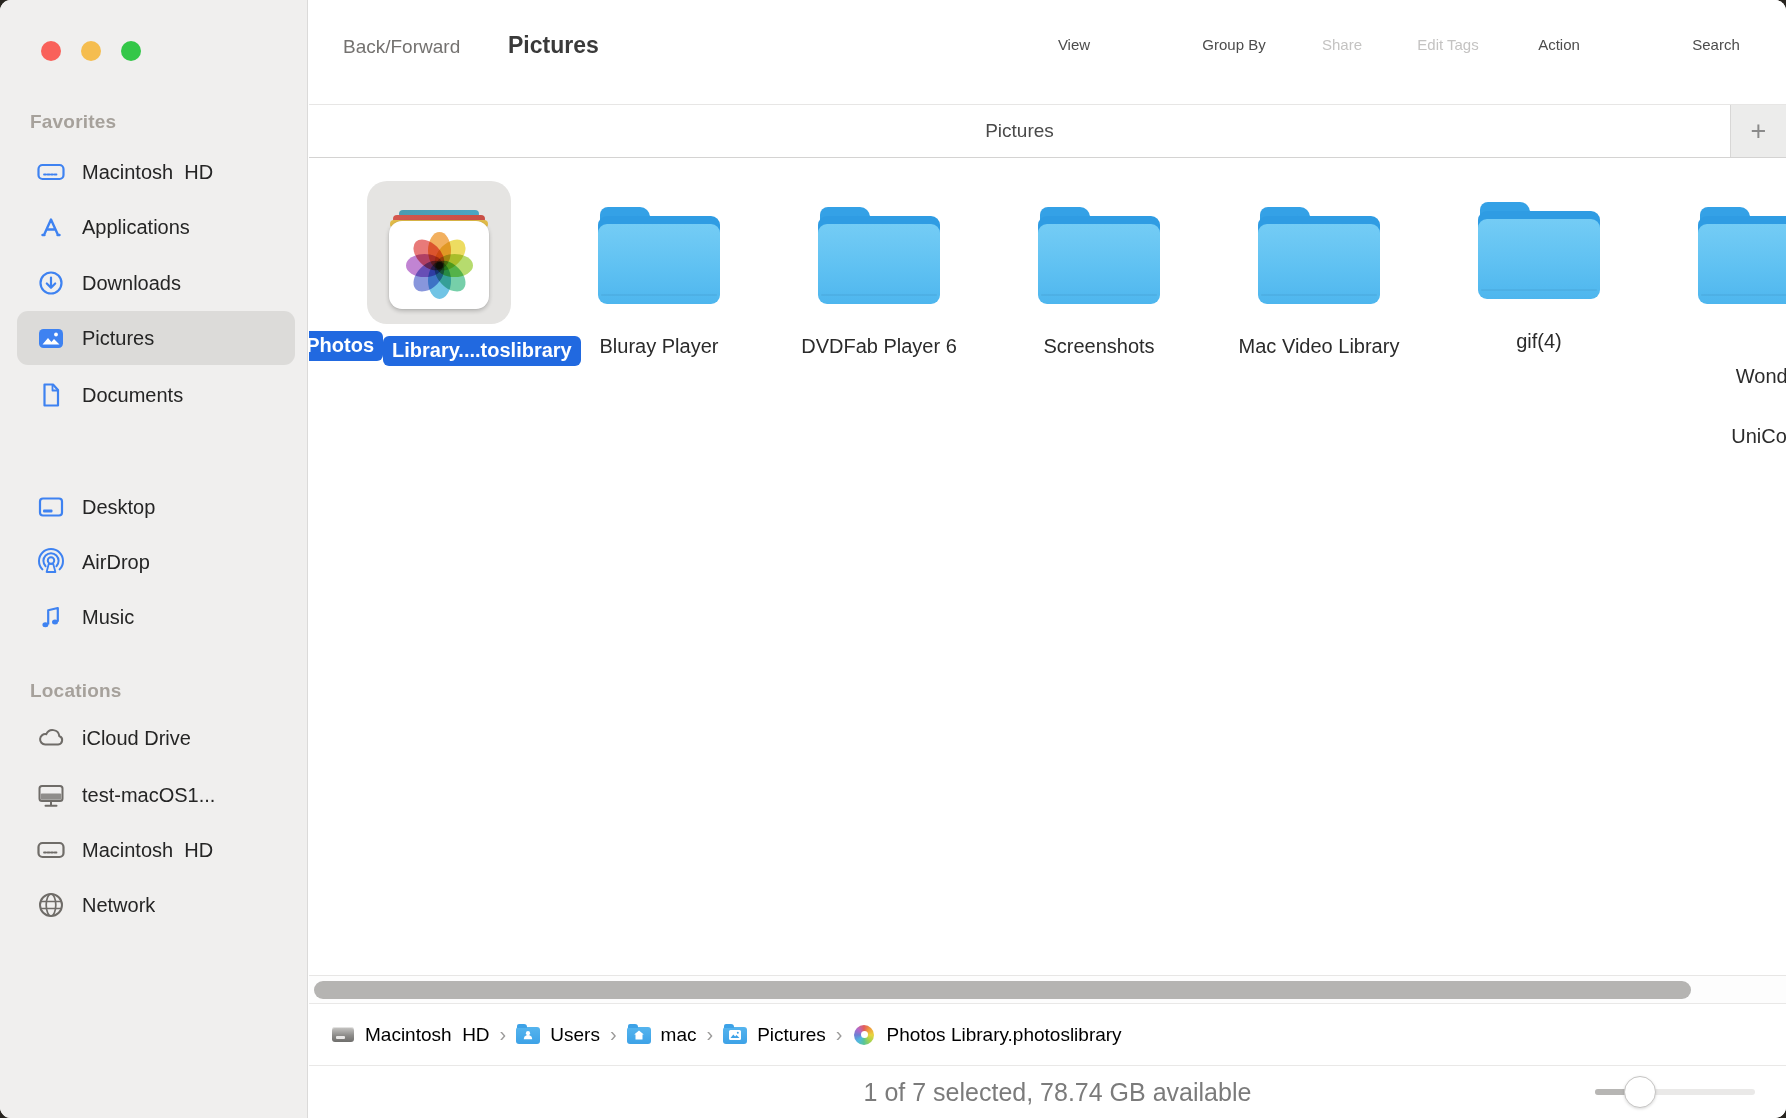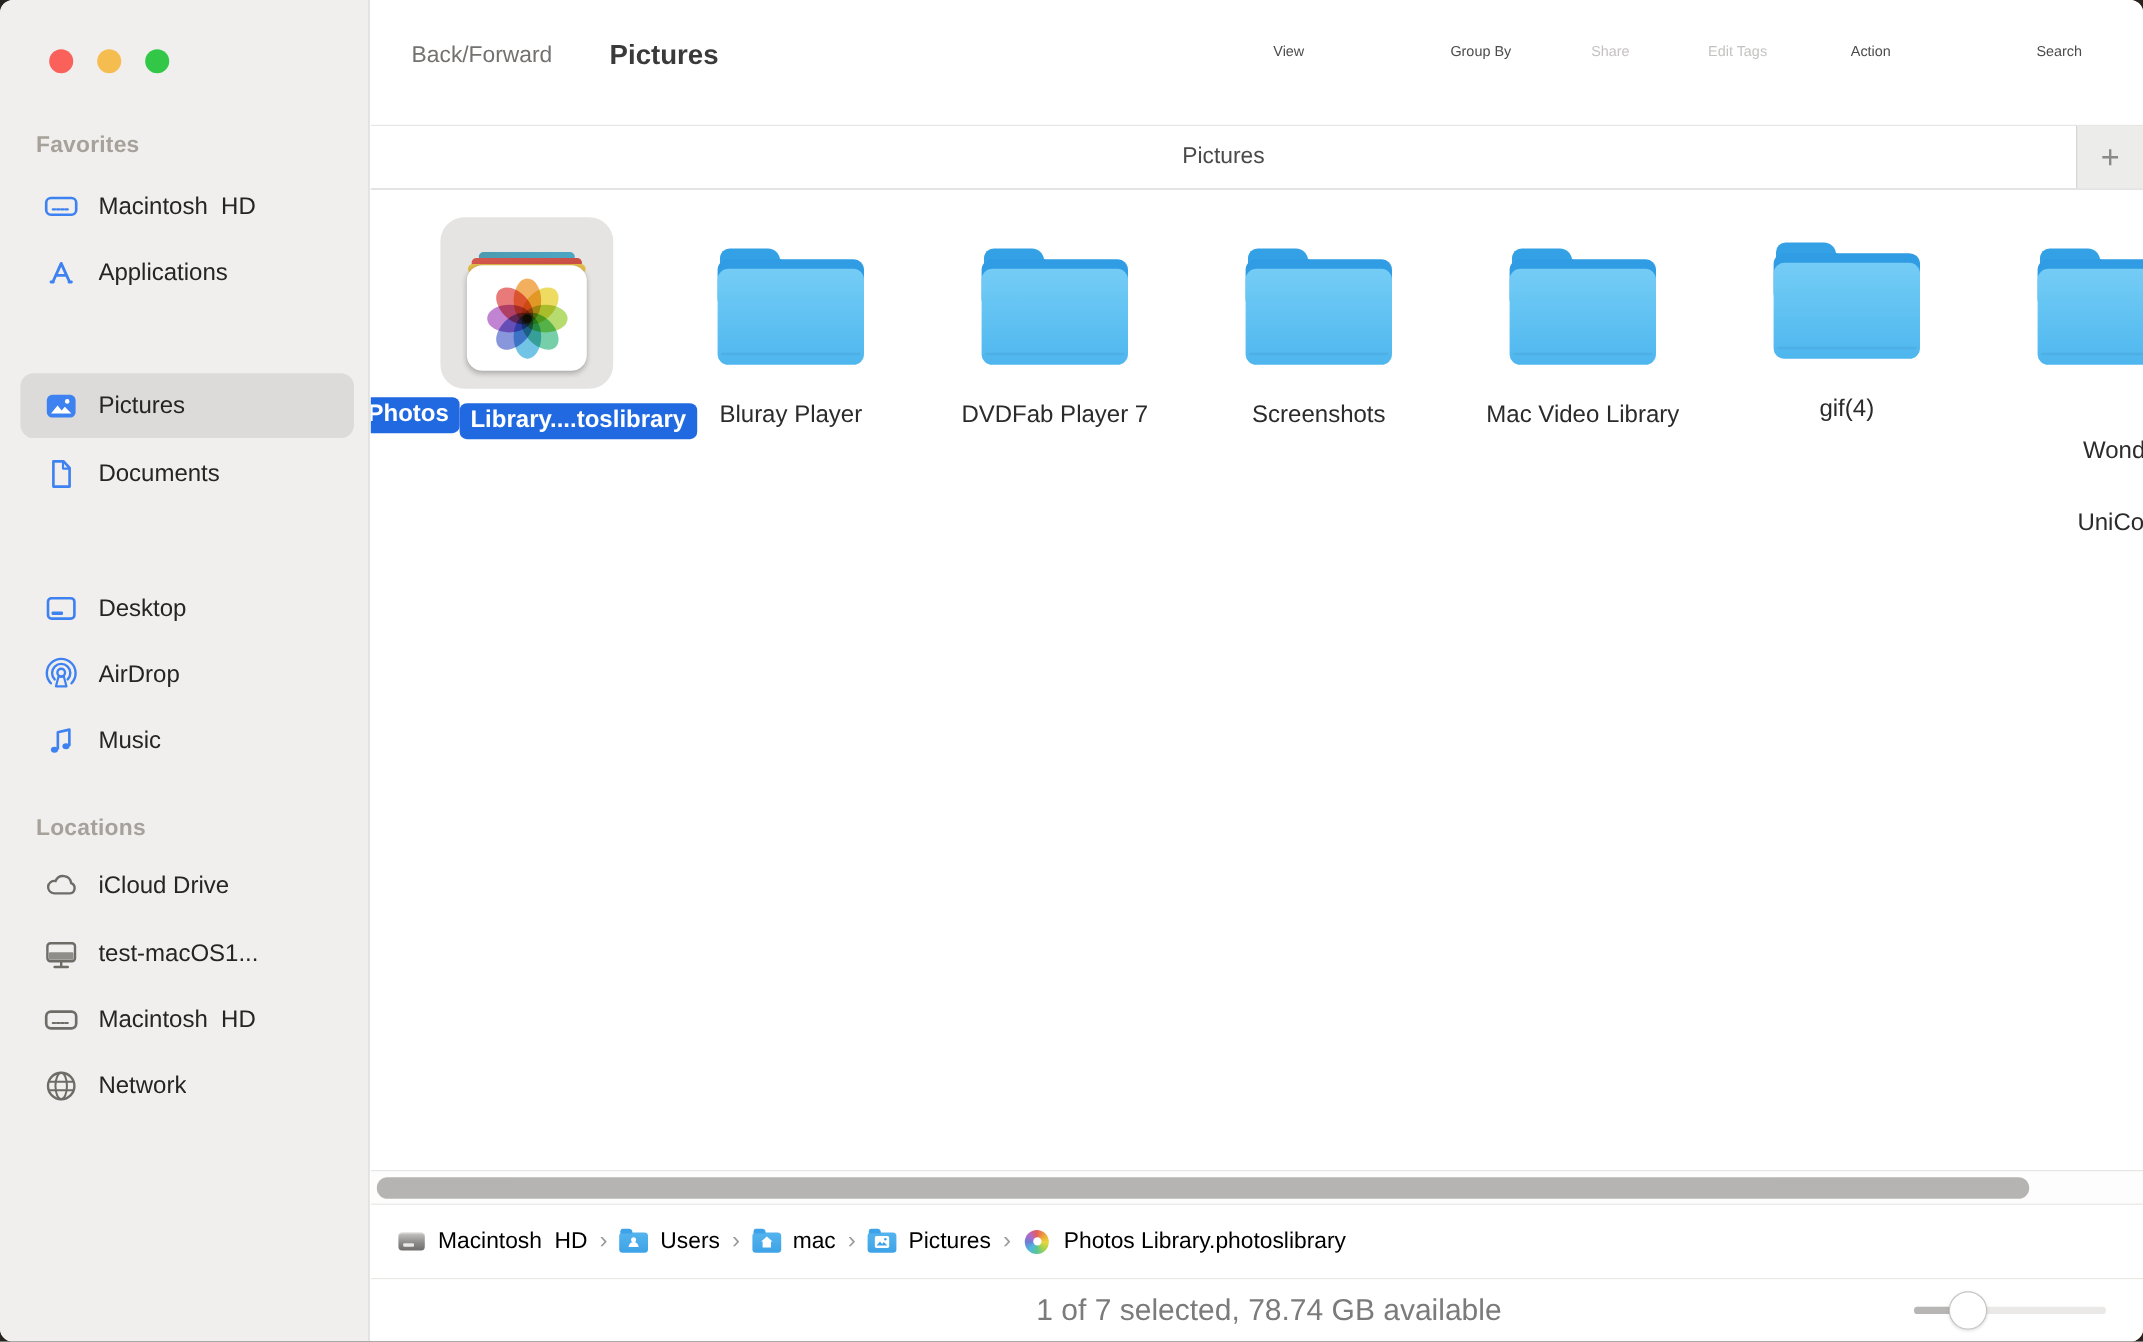--- a/index.html
+++ b/index.html
@@ -35,21 +35,21 @@
   .side-icon { width: 34px; height: 32px; display: flex; align-items: center; justify-content: center; flex: none; }
   .side-label {
     margin-left: 14px; font-size: 20px; color: #252525; white-space: pre;
     overflow: hidden; text-overflow: ellipsis;
   }
 
   
   .toolbar { position: absolute; left: 309px; top: 0; right: 0; height: 104px; background: #fff; }
   .bf-label { position: absolute; left: 34px; top: 36px; font-size: 19px; color: #747270; }
   .win-title { position: absolute; left: 199px; top: 32px; font-size: 23px; font-weight: 700; color: #3a3a3a; }
-  .tool-act { position: absolute; top: 36px; transform: translateX(-50%); font-size: 12px; color: #4c4c4c; white-space: nowrap; }
+  .tool-act { position: absolute; top: 36px; transform: translateX(-50%); font-size: 15px; color: #4c4c4c; white-space: nowrap; }
   .tool-act.dim { color: #c4c3c2; }
 
   
   .tabbar {
     position: absolute; left: 309px; top: 104px; right: 0; height: 54px;
     background: #fff; border-top: 1px solid #e7e6e5; border-bottom: 1px solid #d4d3d2;
   }
   .tab-label {
     position: absolute; left: 0; right: 56px; top: 0; bottom: 0;
     display: flex; align-items: center; justify-content: center;
@@ -205,20 +205,29 @@
 
     <div class="side-item" style="top:200px">
       <span class="side-icon">
         <svg width="30" height="30" viewBox="0 0 30 30">
             <path d="M8 23 L15 7.5 L22 23 M10.7 17.5 H19.3 M6.5 23 l2-0.01 M21.5 23 l2-0.01" fill="none" stroke="#3e82f1" stroke-width="2.4" stroke-linecap="round" stroke-linejoin="round"></path>
           </svg>
       </span>
       <span class="side-label">Applications</span>
     </div>
 
+    <div class="side-item" style="top:256px">
+      <span class="side-icon">
+        <svg width="30" height="30" viewBox="0 0 30 30">
+            <circle cx="15" cy="15" r="10.5" fill="none" stroke="#3e82f1" stroke-width="2.2"></circle>
+            <path d="M15 9.5v10M10.8 15.5 15 19.8l4.2-4.3" fill="none" stroke="#3e82f1" stroke-width="2.2" stroke-linecap="round" stroke-linejoin="round"></path>
+          </svg>
+      </span>
+      <span class="side-label">Downloads</span>
+    </div>
 
     <div class="side-item selected" style="top:311px">
       <span class="side-icon">
         <svg width="30" height="30" viewBox="0 0 30 30">
             <rect x="3" y="6" width="24" height="19" rx="4.5" fill="#3e82f1"></rect>
             <path d="M6.5 21.5 l5.5-6.5 3.4 4 2.6-3 5.5 5.5 z" fill="#fff"></path>
             <circle cx="20" cy="11.5" r="1.9" fill="#fff"></circle>
           </svg>
       </span>
       <span class="side-label">Pictures</span>
@@ -367,21 +376,21 @@
     </div>
 
     <div class="fitem" style="left:460px">
       <div class="icon-wrap">
           <div class="folder">
             <div class="tab"></div>
             <div class="back"></div>
             <div class="front"></div>
           </div>
         </div>
-      <div class="fitem-label"><span>DVDFab Player 7</span></div>
+      <div class="fitem-label"><span>DVDFab Player 6</span></div>
     </div>
 
     <div class="fitem" style="left:680px">
       <div class="icon-wrap">
           <div class="folder">
             <div class="tab"></div>
             <div class="back"></div>
             <div class="front"></div>
           </div>
         </div>

